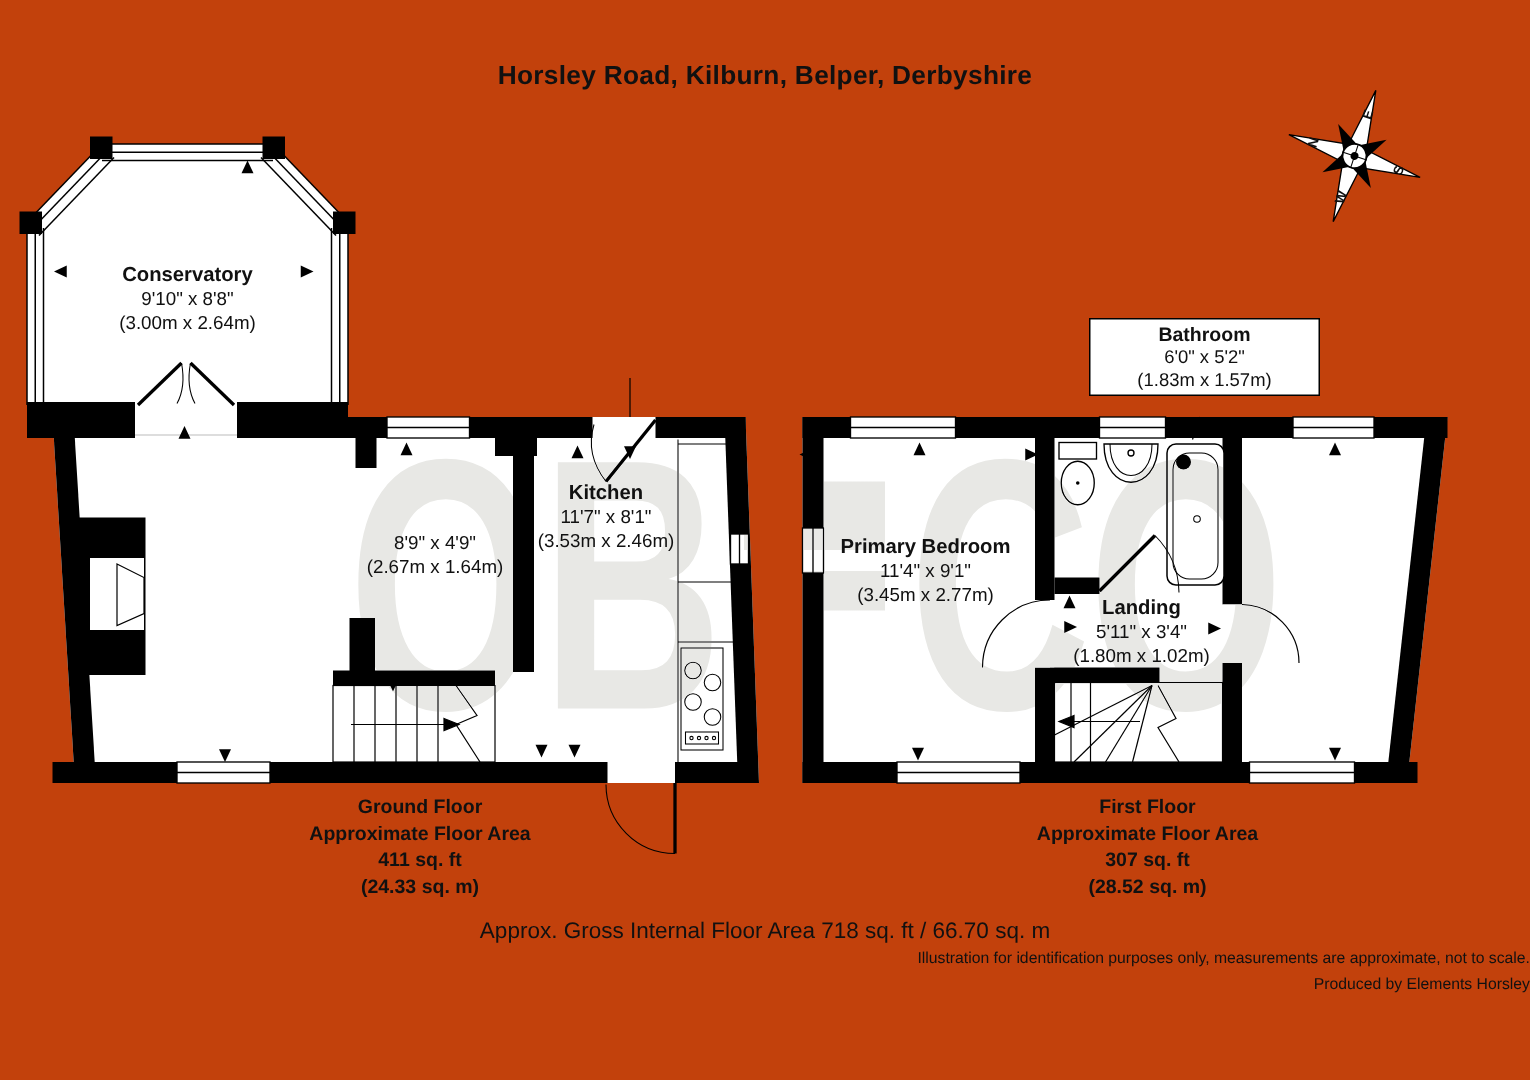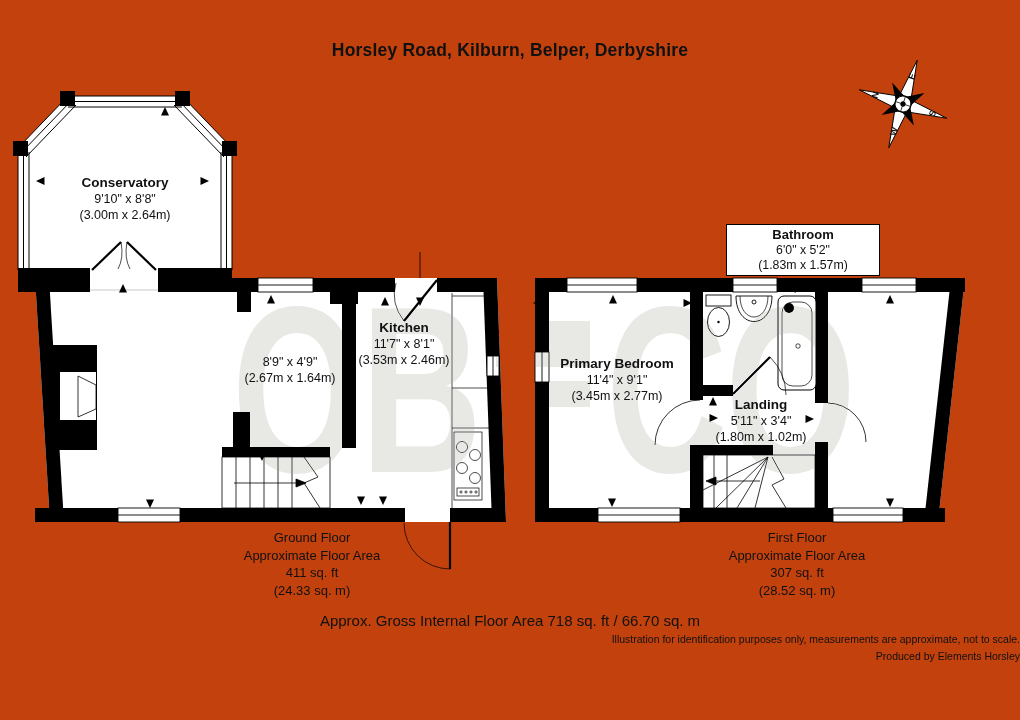--- a/index.html
+++ b/index.html
@@ -5,28 +5,28 @@
   html,body{margin:0;padding:0;background:#fff;}
   #canvas{position:relative;width:1020px;height:720px;background:#c2410c;
           font-family:"Liberation Sans",sans-serif;overflow:hidden;color:#111;}
   #plan-svg{position:absolute;left:0;top:0;z-index:10;}
   .title{position:absolute;left:0;top:40px;width:100%;text-align:center;
          font-size:17.5px;font-weight:700;z-index:30;letter-spacing:.2px;}
   .room-label{position:absolute;transform:translate(-50%,-50%);text-align:center;
               line-height:1.28;white-space:nowrap;z-index:30;}
   .room-label span{display:block;font-size:12.5px;}
   .room-label .rname{font-weight:700;font-size:13.5px;}
-  .bathroom-box{position:absolute;left:726px;top:224px;width:152px;height:50px;
+  .bathroom-box{position:absolute;left:726px;top:212px;width:152px;height:50px;
                 background:#fff;border:1.3px solid #000;z-index:30;
                 display:flex;flex-direction:column;justify-content:center;
                 text-align:center;line-height:1.22;}
   .bathroom-box span{display:block;font-size:12.3px;}
   .bathroom-box .rname{font-weight:700;font-size:13px;}
   .area-label{position:absolute;transform:translateX(-50%);text-align:center;
-              font-weight:400;font-size:13px;line-height:1.35;z-index:30;margin-left:32px;}
+              font-weight:700;font-size:13px;line-height:1.35;z-index:30;}
   .area-label span{display:block;}
   .footer-bold{position:absolute;left:0;top:612px;width:100%;text-align:center;
                font-size:15px;font-weight:400;z-index:30;}
   .footer-small{position:absolute;left:0;width:100%;text-align:right;
                 font-size:10.5px;z-index:30;}
   .watermark{position:absolute;left:232px;top:292px;height:196px;
              display:flex;align-items:center;gap:16px;z-index:20;
              mix-blend-mode:darken;pointer-events:none;}
   .wm-text{display:inline-block;font-size:168px;font-weight:700;line-height:1;
            color:#e8e8e5;transform:scaleY(1.42);letter-spacing:-2px;}

